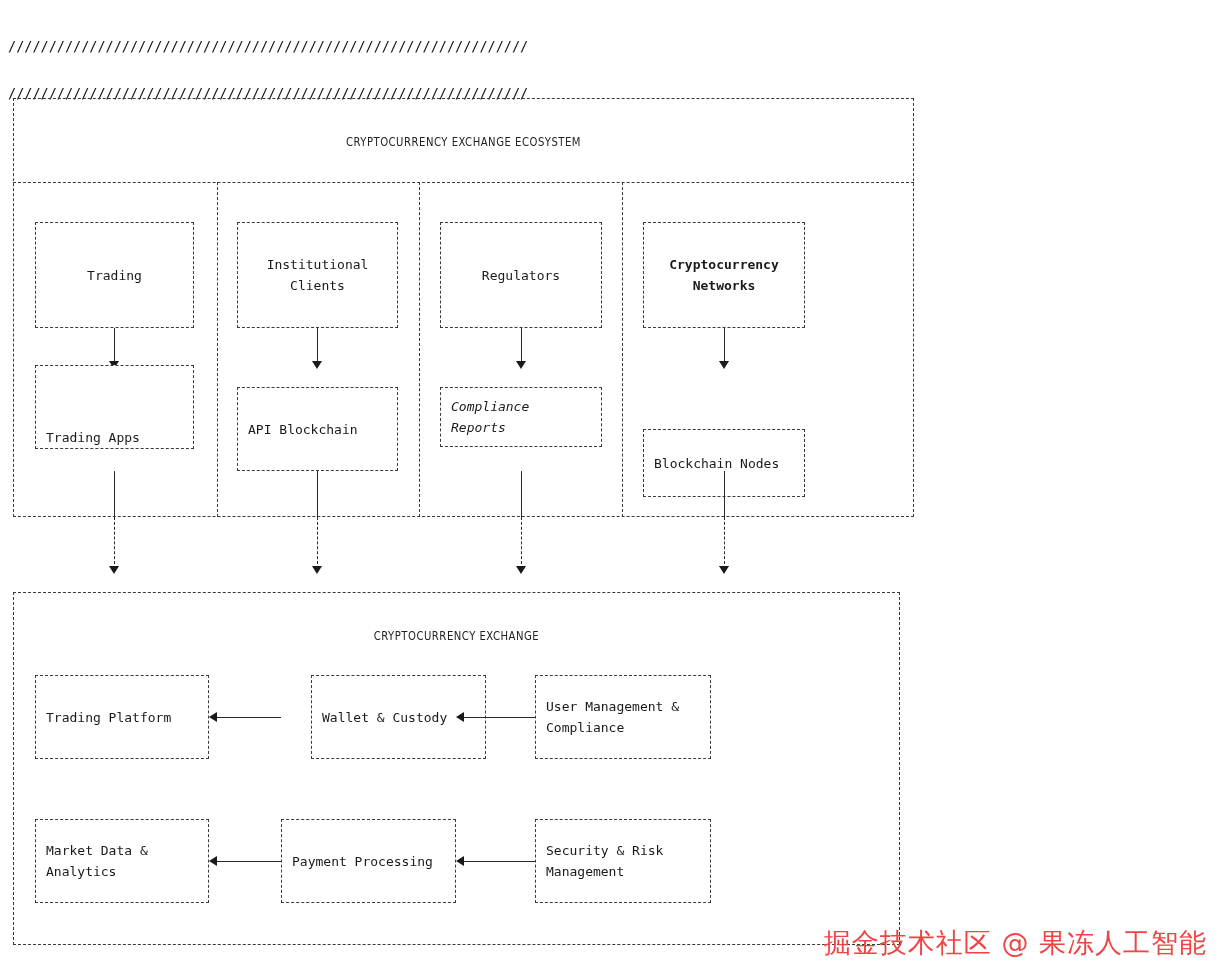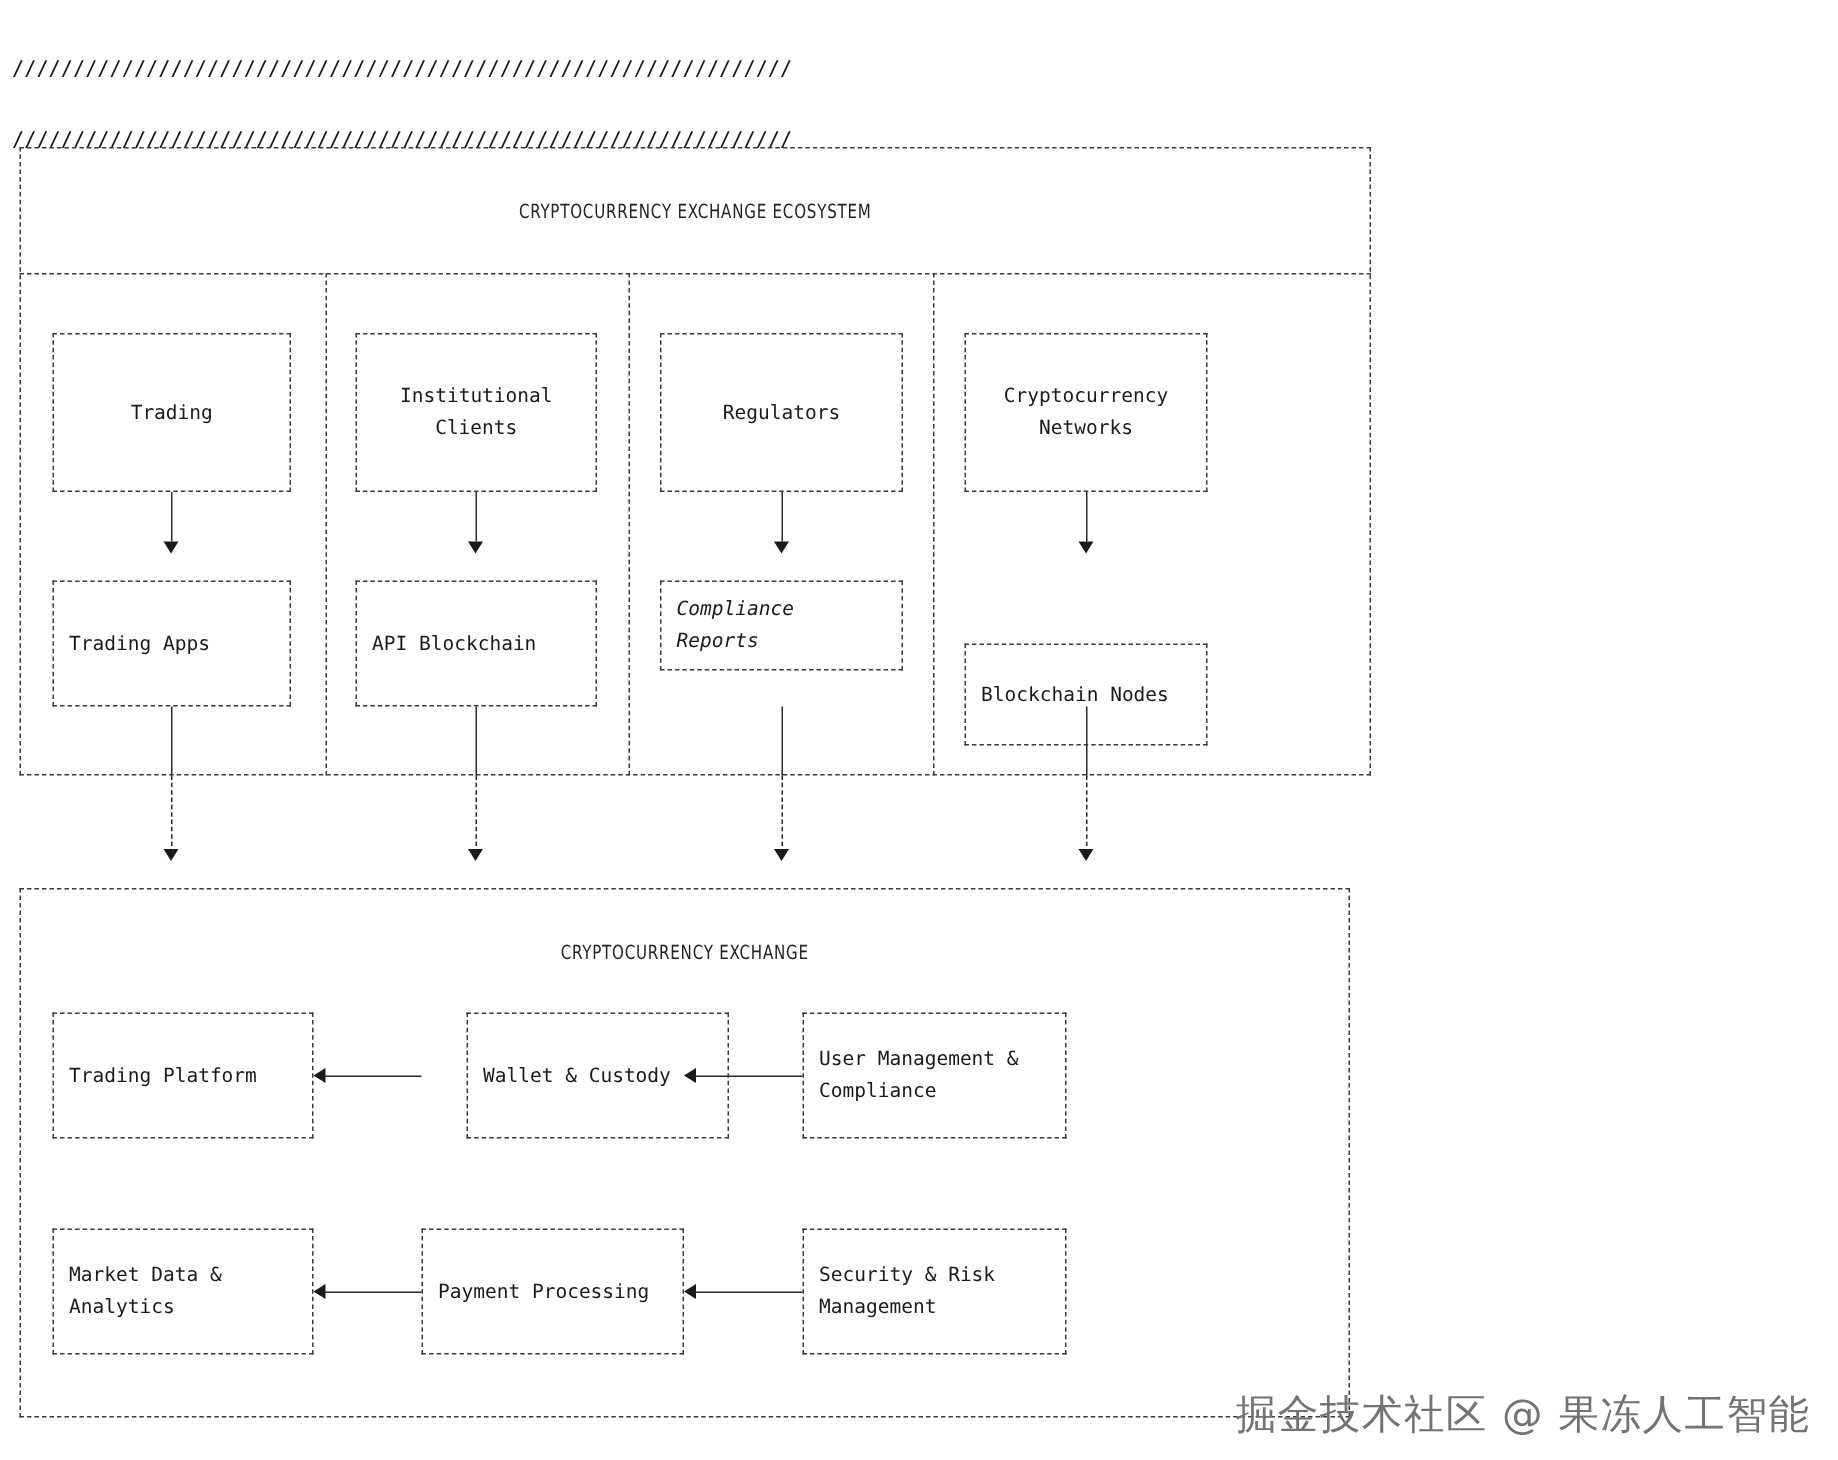--- a/index.html
+++ b/index.html
@@ -112,21 +112,21 @@
     border-right: 8px solid #1a1a1a;
   }
 
   
   #watermark {
     position: absolute;
     right: 18px;
     bottom: 12px;
     font-family: "DejaVu Sans", sans-serif;
     font-size: 27px;
-    color: #737373;
+    color: #ef4444;
     white-space: nowrap;
     letter-spacing: 1px;
   }
 </style>
 </head>
 <body>
 
 <div id="header-block">
   <div>////////////////////////////////////////////////////////////////</div>
   <div>////////////////////////////////////////////////////////////////</div>
@@ -145,38 +145,38 @@
 <div class="node center" style="left:35px; top:222px; width:159px; height:106px;">
   <span class="label">Trading</span>
 </div>
 <div class="node center" style="left:237px; top:222px; width:161px; height:106px;">
   <span class="label">Institutional
 Clients</span>
 </div>
 <div class="node center" style="left:440px; top:222px; width:162px; height:106px;">
   <span class="label">Regulators</span>
 </div>
-<div class="node center" style="left:643px; top:222px; width:162px; height:106px;">
+<div class="node center" style="left:643px; top:222px; width:162px; height:106px;font-weight:bold;">
   <span class="label">Cryptocurrency
 Networks</span>
 </div>
 
 <div class="vline" style="left:114px; top:328px; height:33px;"></div>
 <div class="arrow-down" style="left:109px; top:361px;"></div>
 
 <div class="vline" style="left:317px; top:328px; height:33px;"></div>
 <div class="arrow-down" style="left:312px; top:361px;"></div>
 
 <div class="vline" style="left:521px; top:328px; height:33px;"></div>
 <div class="arrow-down" style="left:516px; top:361px;"></div>
 
 <div class="vline" style="left:724px; top:328px; height:33px;"></div>
 <div class="arrow-down" style="left:719px; top:361px;"></div>
 
-<div class="node left" style="left:35px; top:387px; width:159px; height:84px;">
+<div class="node left" style="left:35px; top:365px; width:159px; height:84px;align-items:flex-end;">
   <span class="label">Trading Apps</span>
 </div>
 <div class="node left" style="left:237px; top:387px; width:161px; height:84px;">
   <span class="label">API Blockchain</span>
 </div>
 <div class="node left" style="left:440px; top:387px; width:162px; height:60px;font-style:italic;">
   <span class="label">Compliance Reports</span>
 </div>
 <div class="node left" style="left:643px; top:387px; width:162px; height:68px;margin-top:42px;">
   <span class="label">Blockchain Nodes</span>

